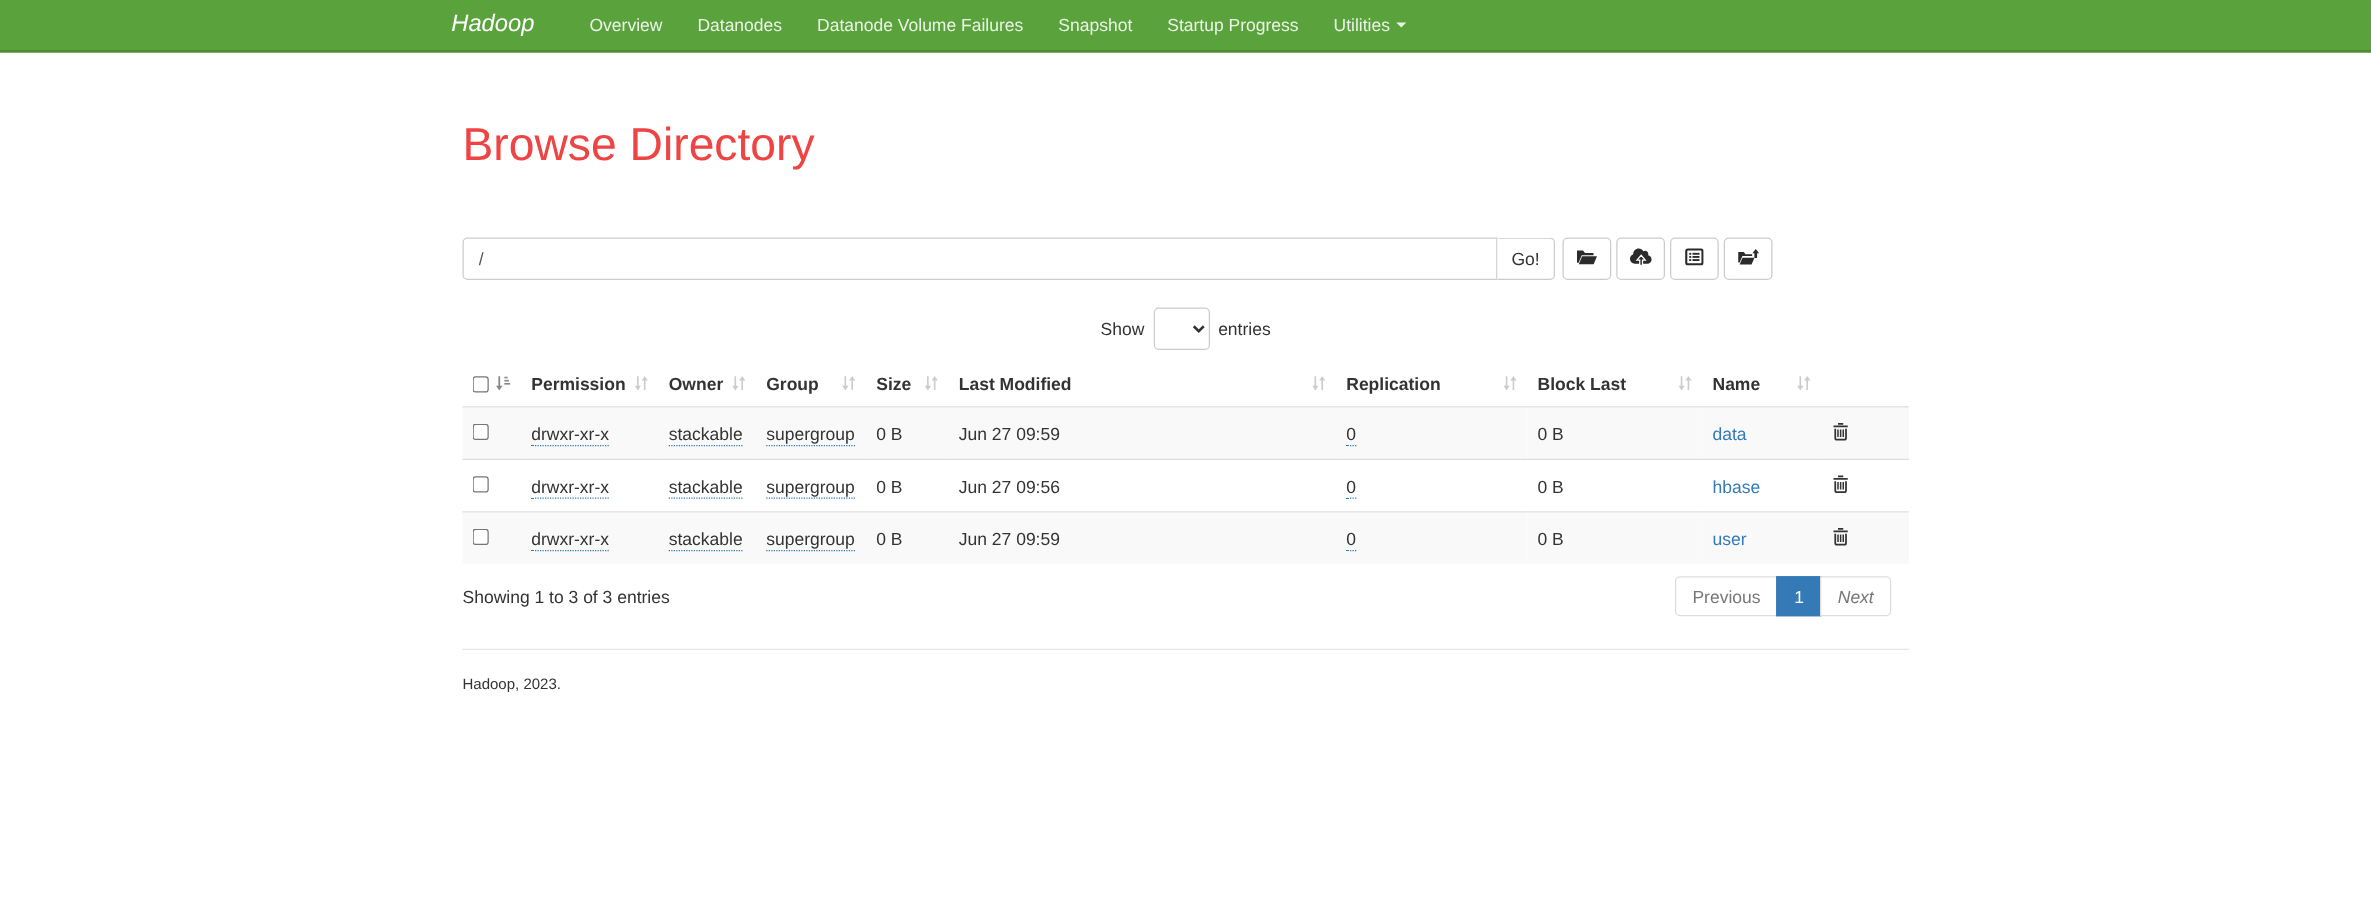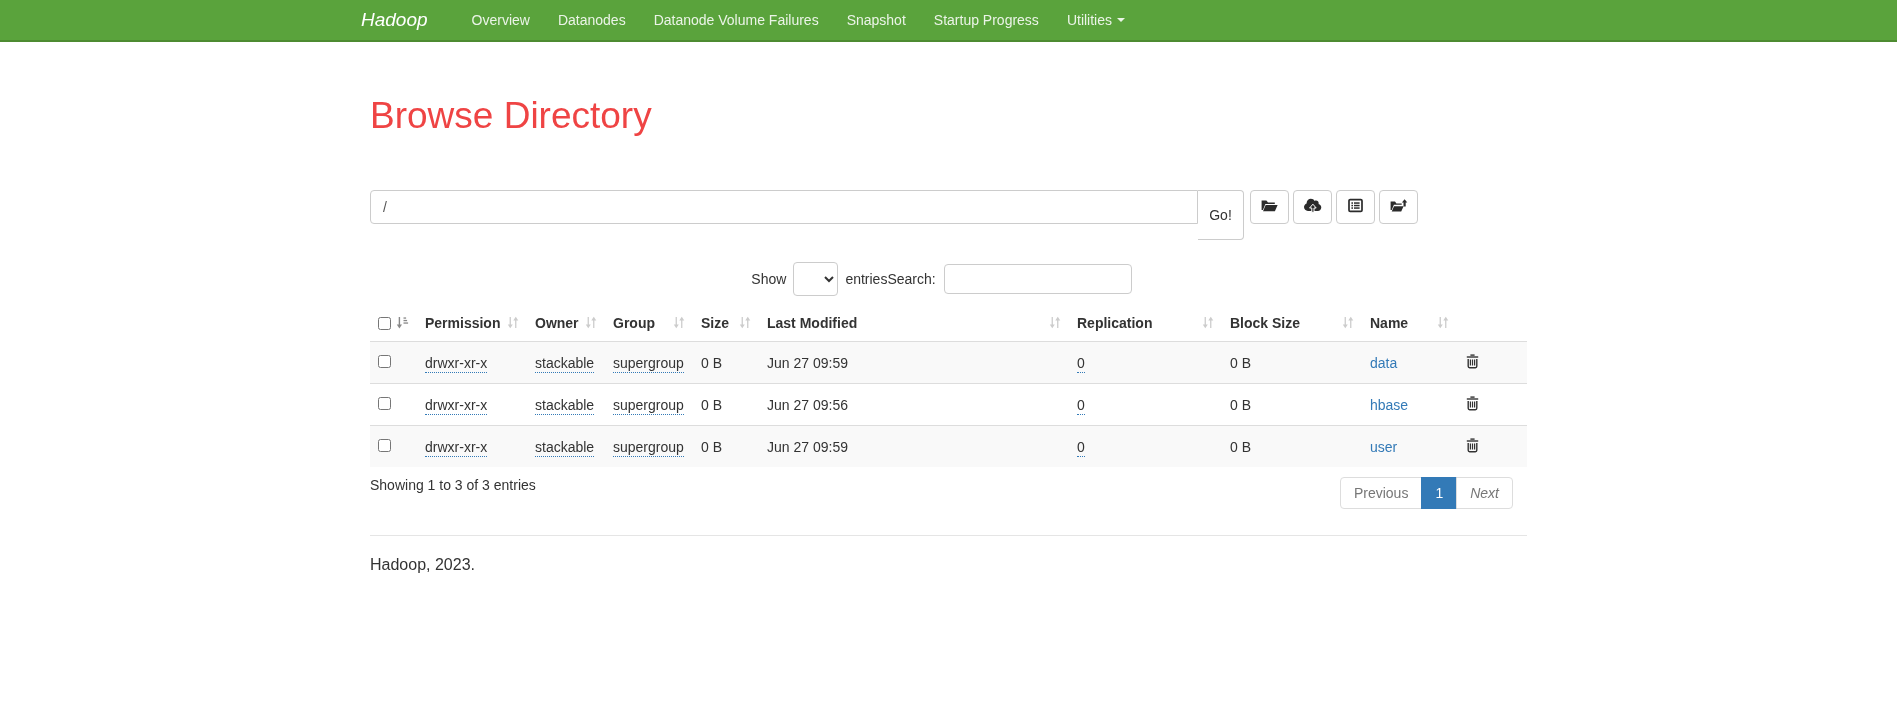--- a/index.html
+++ b/index.html
@@ -31,21 +31,21 @@
   h1.page-title { font-size:37px; font-weight:500; color:#ef4444; margin:52px 0 0 0; line-height:44px; }
   
   .path-row { margin-top:52px; display:flex; align-items:flex-start; }
   .input-group { display:flex; width:874px; }
   .path-input {
     flex:1; height:34px; border:1px solid #ccc; border-radius:4px 0 0 4px;
     padding:0 12px; font-size:14px; color:#555; outline:none;
     font-family:"Liberation Sans", sans-serif;
   }
   .go-btn {
-    width:46px; height:50px; border:1px solid #ccc; border-left:0; background:#fff;
+    width:46px; height:34px; border:1px solid #ccc; border-left:0; background:#fff;
     border-radius:0 4px 4px 0; font-size:14px; color:#333; cursor:pointer;
     font-family:"Liberation Sans", sans-serif;
   }
   .icon-toolbar { display:flex; margin-left:6px; }
   .icon-btn {
     width:39px; height:34px; border:1px solid #ccc; border-radius:4px; background:#fff;
     display:flex; align-items:center; justify-content:center; cursor:pointer; margin-left:4px;
   }
   .icon-btn:first-child { margin-left:0; }
   
@@ -68,31 +68,31 @@
   }
   .dir-table td { padding:11px 8px; font-size:14px; border-top:1px solid #ddd; white-space:nowrap; }
   .dir-table tbody tr:nth-child(odd) { background:#f9f9f9; }
   .sort-icon { float:right; margin-top:1px; }
   .hdr-check { display:flex; align-items:center; justify-content:space-between; }
   input[type=checkbox] { width:13px; height:13px; margin:0; cursor:pointer; }
   .editable { border-bottom:1px dotted #337ab7; padding-bottom:1px; cursor:pointer; }
   .name-link { color:#337ab7; text-decoration:none; cursor:pointer; }
   .trash-btn { background:none; border:none; padding:0; cursor:pointer; line-height:0; }
   
-  .tfoot-row { margin-top:10px; display:flex; justify-content:space-between; align-items:flex-start; }
+  .tfoot-row { margin-top:10px; display:flex; justify-content:space-between; align-items:center; }
   .pagination { display:flex; margin-right:14px; }
   .page-btn {
     padding:7px 13px; border:1px solid #ddd; background:#fff; color:#777; font-size:14px;
     cursor:pointer; margin-left:-1px; font-family:"Liberation Sans", sans-serif;
   }
   .page-btn.first { border-radius:4px 0 0 4px; margin-left:0; }
   .page-btn.last { border-radius:0 4px 4px 0;font-style:italic; }
   .page-btn.active { background:#337ab7; border-color:#337ab7; color:#fff; }
   hr.footer-rule { border:none; border-top:1px solid #e5e5e5; margin:26px 0 20px 0; }
-  .site-footer { font-size:16px; color:#333; }
+  .site-footer { font-size:12px; color:#333; }
 </style>
 </head>
 <body>
 
 <div class="navbar">
   <div class="nav-inner">
     <a class="brand"><span>Hadoop</span></a>
     <div class="nav-links">
       <div class="nav-item">
           <span>Overview</span>
@@ -171,24 +171,20 @@
   </div>
 
   <div class="controls-row">
     <div class="show-group">
       <span>Show</span>
       <select class="page-size-select">
         <option selected="">25</option>
       </select>
       <span>entries</span>
     </div>
-    <div class="search-group">
-      <span>Search:</span>
-      <input class="search-input" type="text" value="" style="">
-    </div>
   </div>
 
   <table class="dir-table">
     <colgroup>
       <col style="width:47px">
         <col style="width:110px">
         <col style="width:78px">
         <col style="width:88px">
       <col style="width:66px">
         <col style="width:310px">
@@ -248,21 +244,21 @@
                 <rect x="8.1" y="4" width="1.3" height="8"></rect>
                 <path d="M6.3 4.4 h5 L8.75 0.7 z"></path>
               </svg></span></th>
         <th><span>Replication</span>
           <span class="sort-icon"><svg width="12" height="13" viewBox="0 0 12 13" fill="#ccc">
                 <rect x="2.6" y="1" width="1.3" height="8"></rect>
                 <path d="M0.8 8.6 h5 L3.25 12.3 z"></path>
                 <rect x="8.1" y="4" width="1.3" height="8"></rect>
                 <path d="M6.3 4.4 h5 L8.75 0.7 z"></path>
               </svg></span></th>
-        <th><span>Block Size</span>
+        <th><span>Block Last</span>
           <span class="sort-icon"><svg width="12" height="13" viewBox="0 0 12 13" fill="#ccc">
                 <rect x="2.6" y="1" width="1.3" height="8"></rect>
                 <path d="M0.8 8.6 h5 L3.25 12.3 z"></path>
                 <rect x="8.1" y="4" width="1.3" height="8"></rect>
                 <path d="M6.3 4.4 h5 L8.75 0.7 z"></path>
               </svg></span></th>
         <th><span>Name</span>
           <span class="sort-icon"><svg width="12" height="13" viewBox="0 0 12 13" fill="#ccc">
                 <rect x="2.6" y="1" width="1.3" height="8"></rect>
                 <path d="M0.8 8.6 h5 L3.25 12.3 z"></path>

